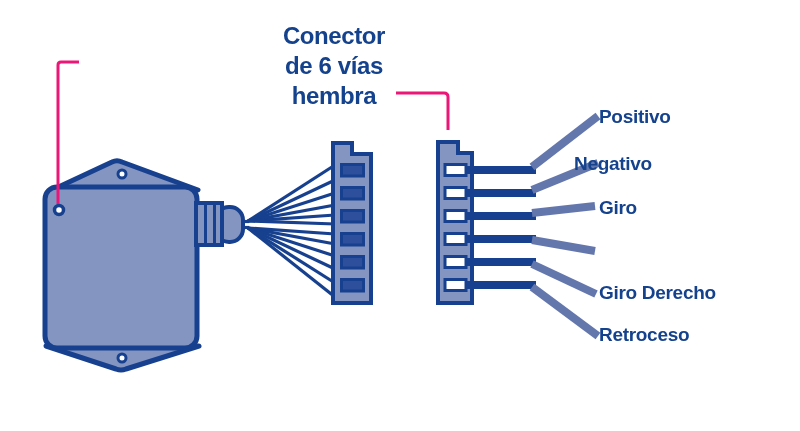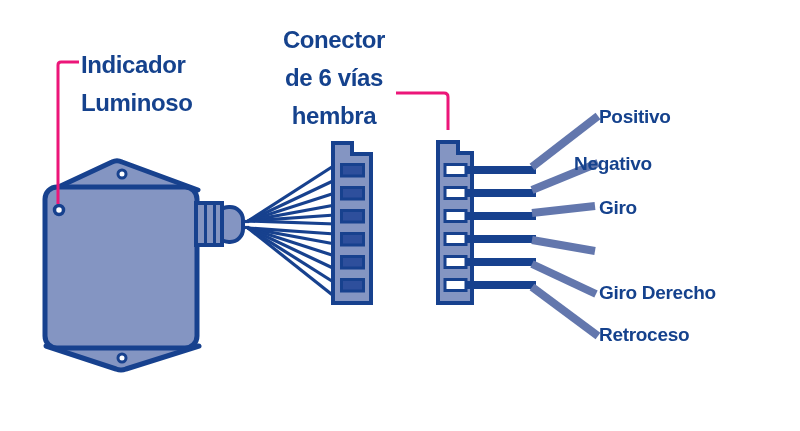--- a/index.html
+++ b/index.html
@@ -14,21 +14,21 @@
   svg{position:absolute;left:0;top:0;}
   .shape{fill:var(--fill);stroke:var(--navy);}
   .hole{fill:#fff;stroke:var(--navy);}
   .slot-dark{fill:var(--slot);stroke:var(--navy);}
   .slot-white{fill:#fff;stroke:var(--navy);}
   .wire{stroke:var(--navy);fill:none;}
   .wire-bar{stroke:var(--navy);fill:none;}
   .wire-diag{stroke:var(--diag);fill:none;}
   .leader{stroke:var(--pink);fill:none;}
   .lbl{position:absolute;color:var(--text);font-weight:bold;white-space:pre-line;}
-  .lbl-big{font-size:24px;line-height:38px;letter-spacing:-0.4px;}
+  .lbl-big{font-size:24px;line-height:30px;letter-spacing:-0.4px;}
   .lbl-small{font-size:19px;line-height:26px;letter-spacing:-0.3px;}
   .lbl-center{text-align:center;}
 </style>
 </head>
 <body>
 
 <div class="stage">
 
   <svg width="800" height="431" viewBox="0 0 800 431">
 
@@ -97,22 +97,20 @@
       <line class="wire-bar" stroke-width="8" x1="466" y1="262" x2="536" y2="262"></line>
       <line class="wire-diag" stroke-width="8" x1="532" y1="264" x2="596" y2="294"></line>
       <line class="wire-bar" stroke-width="8" x1="466" y1="285" x2="536" y2="285"></line>
       <line class="wire-diag" stroke-width="8" x1="532" y1="287" x2="598" y2="336"></line>
     </g>
 
     <path class="leader" stroke-width="3" d="M79 62 L61 62 Q58 62 58 65 L58 204"></path>
     <path class="leader" stroke-width="3" d="M396 93 L444 93 Q448 93 448 97 L448 130"></path>
   </svg>
 
-  <div class="lbl lbl-big" style="left:81px;top:46px;">Indicador
-Luminoso</div>
 
   <div class="lbl lbl-big lbl-center" style="left:270px;top:21px;width:128px;">Conector
 de 6 vías
 hembra</div>
 
   <div class="lbl lbl-small" style="left:599px;top:104px;">Positivo</div>
   <div class="lbl lbl-small" style="left:574px;top:151px;">Negativo</div>
   <div class="lbl lbl-small" style="left:599px;top:195px;">Giro</div>
   <div class="lbl lbl-small" style="left:599px;top:280px;">Giro Derecho</div>
   <div class="lbl lbl-small" style="left:599px;top:322px;">Retroceso</div>

